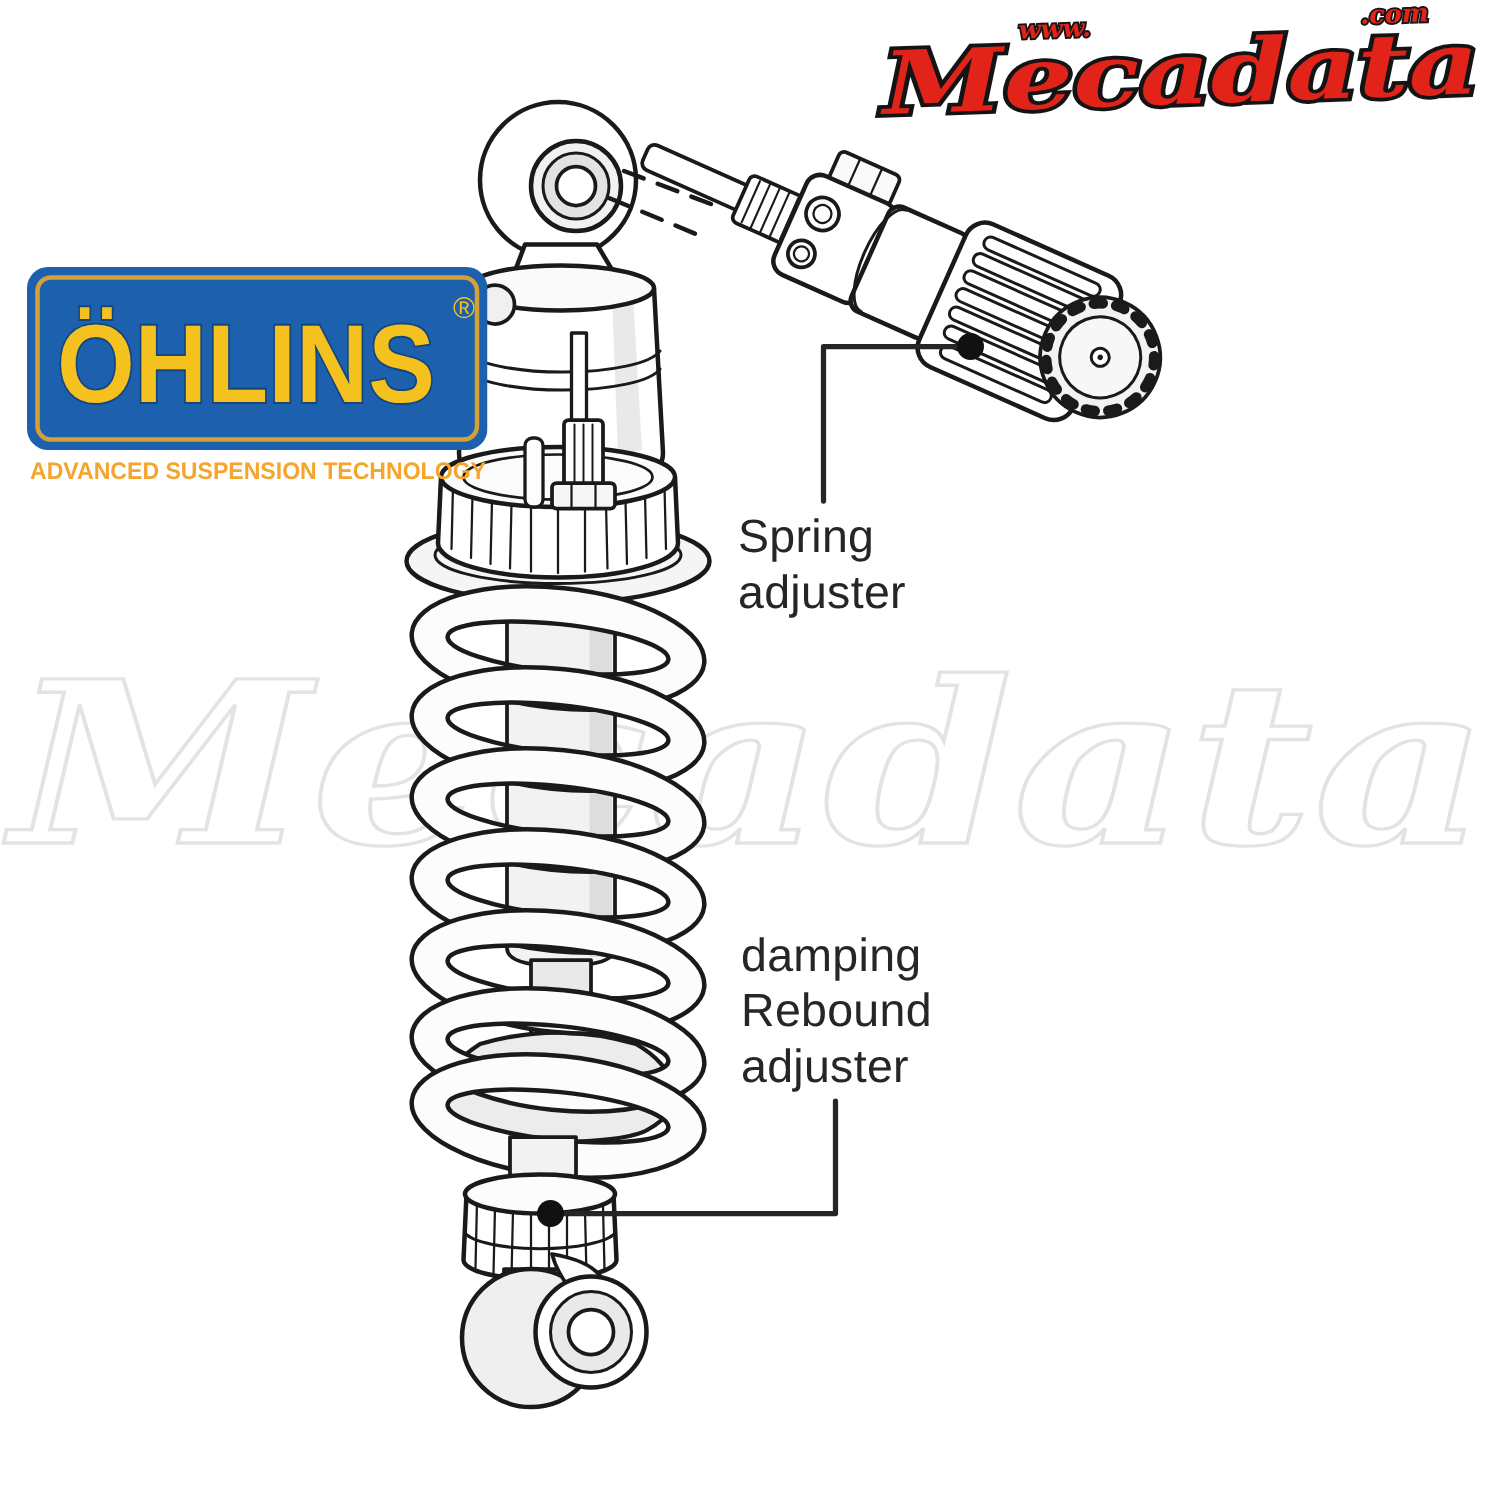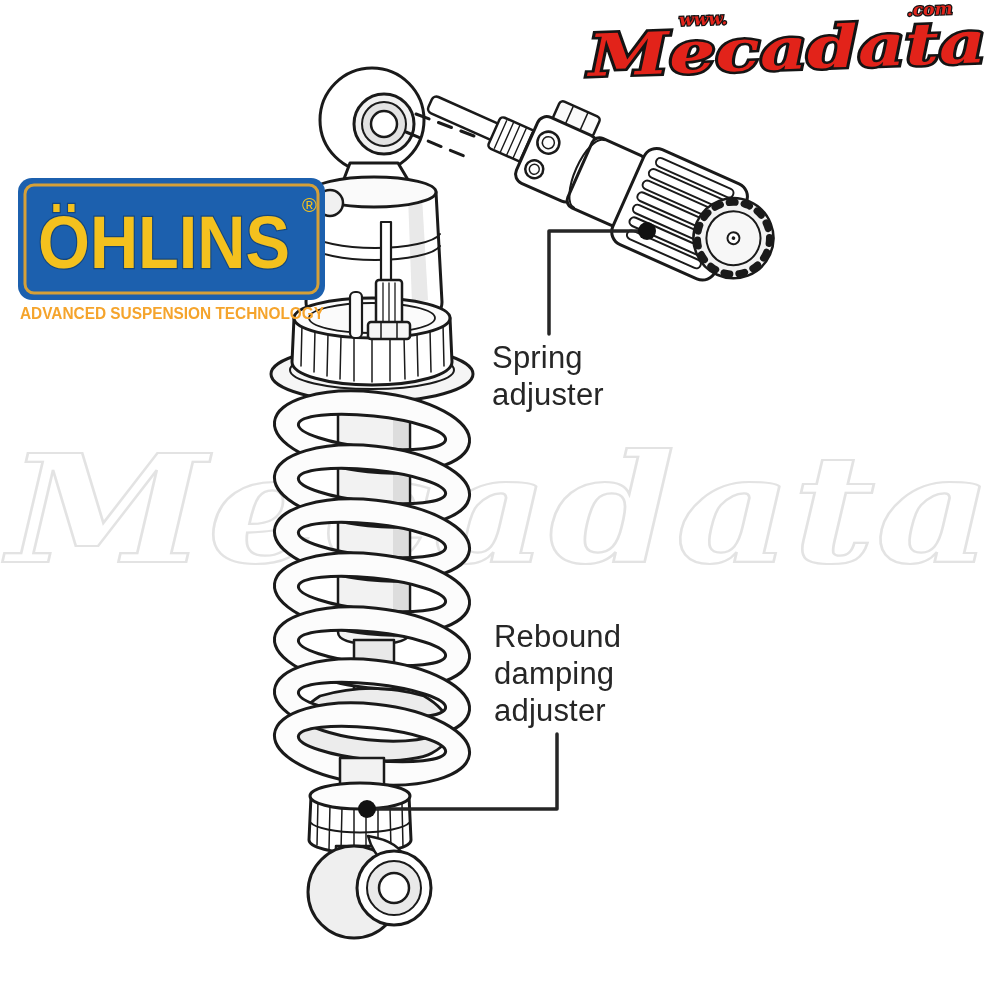--- a/index.html
+++ b/index.html
@@ -190,18 +190,18 @@
     <text x="284" y="34" font-family="Liberation Sans, sans-serif" font-size="20" fill="#F4C11E">®</text>
     <text x="2" y="141" font-family="Liberation Sans, sans-serif" font-weight="bold" font-size="16" textLength="304" lengthAdjust="spacingAndGlyphs" fill="#F5A42C">ADVANCED  SUSPENSION  TECHNOLOGY</text>
   </svg>
 
   <div id="label-spring" class="callout-label">
     <div>Spring</div>
     <div>adjuster</div>
   </div>
 
   <div id="label-rebound" class="callout-label">
+    <div>damping</div>
     <div>Rebound</div>
-    <div>damping</div>
     <div>adjuster</div>
   </div>
 
 </div>
 
 </body></html>

